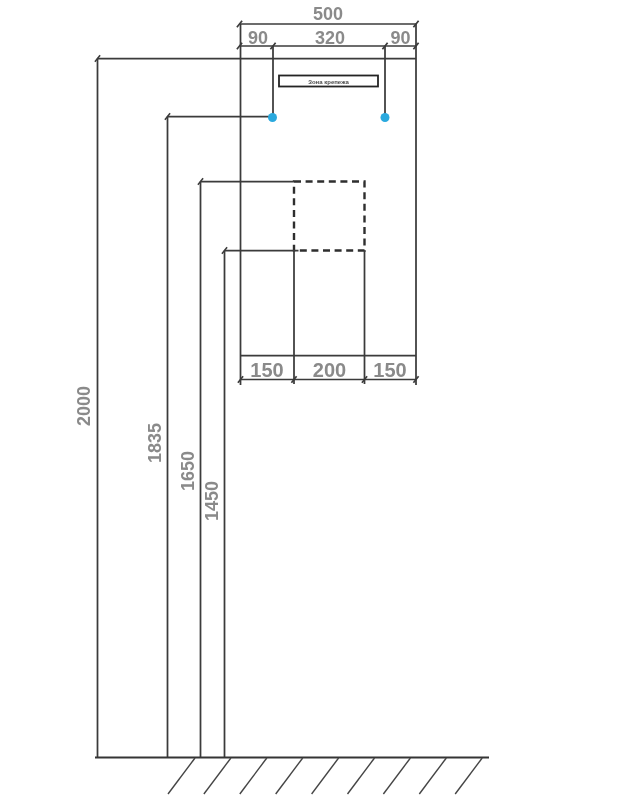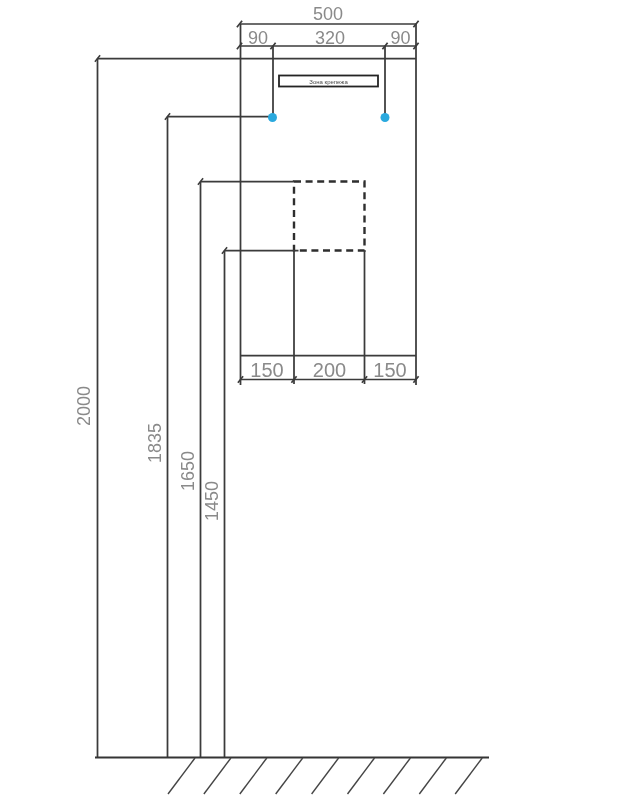--- a/index.html
+++ b/index.html
@@ -1,16 +1,16 @@
 <!DOCTYPE html>
 <html><head>
 <meta charset="utf-8">
 <style>
   html,body{margin:0;padding:0;background:#ffffff;}
-  .page{position:relative;width:489px;height:800px;background:#ffffff;overflow:hidden;}
+  .page{position:relative;width:489px;height:800px;background:#ffffff;overflow:hidden;font-weight:bold;}
   text{font-family:"Liberation Sans",sans-serif;}
 </style>
 </head>
 <body>
 <div class="page">
 <svg style="filter:blur(0.28px)" width="617" height="800" viewBox="0 0 617 800">
 
   <rect x="0" y="0" width="617" height="800" fill="#ffffff"></rect>
 
   <g stroke="#3b3b3b" stroke-width="1.6" fill="none">

